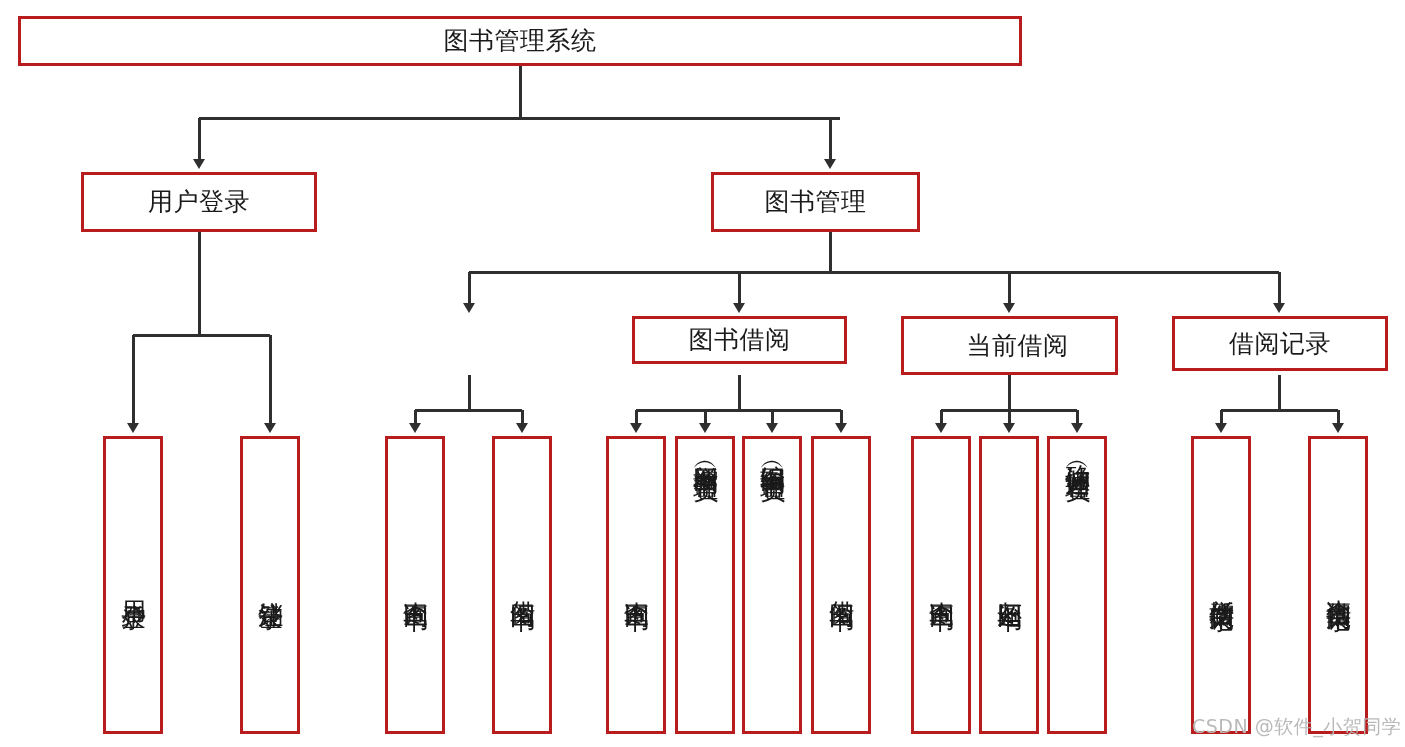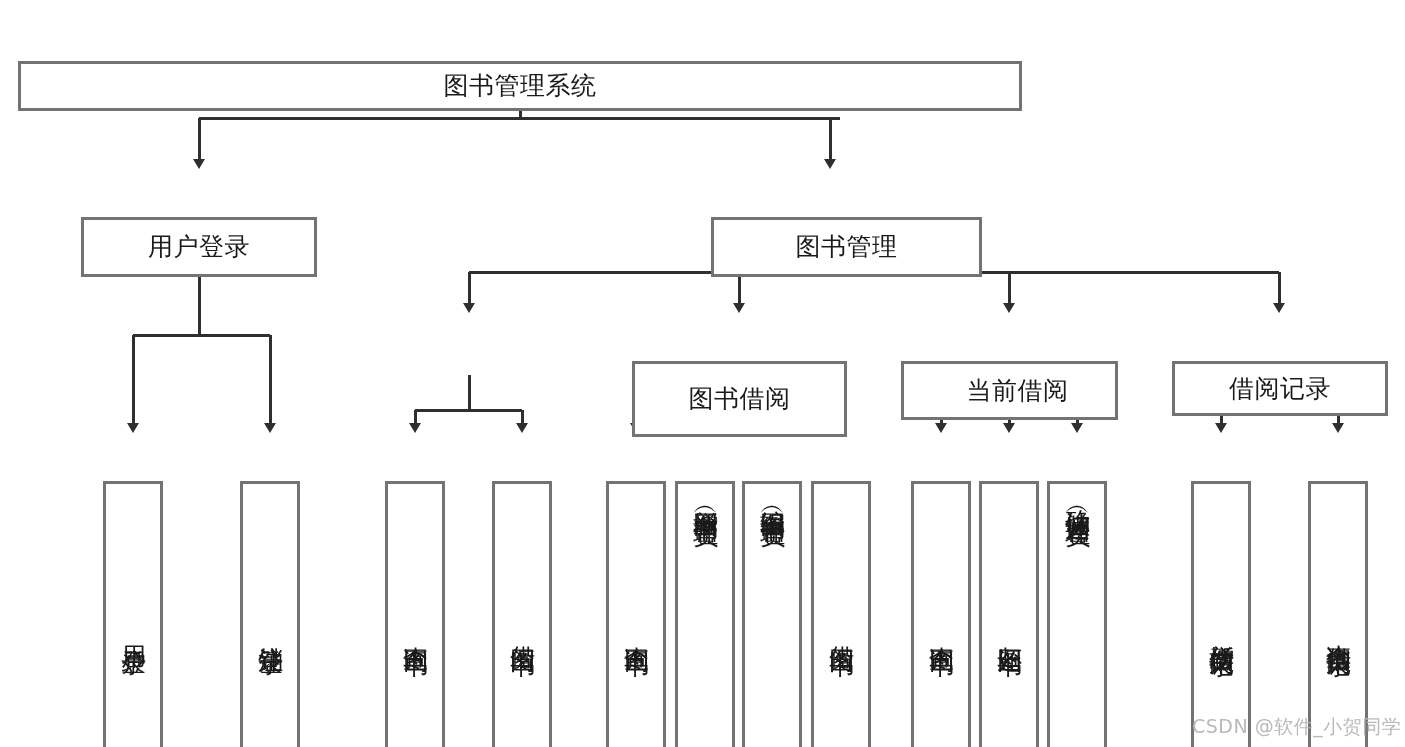--- a/index.html
+++ b/index.html
@@ -23,27 +23,26 @@
     left: 0;
     top: 0;
     width: 1405px;
     height: 747px;
     pointer-events: none;
   }
   .node {
     position: absolute;
     box-sizing: border-box;
     background: #ffffff;
-    border: 3px solid #737373;
+    border: 3px solid #b91c1c;
     display: flex;
     align-items: center;
     justify-content: center;
     color: #1a1a1a;
     overflow: hidden;
-    margin-top: 45px;
   }
   .node .label {
     display: block;
     text-align: center;
     line-height: 1.12;
     letter-spacing: 0.5px;
   }
   .node.horiz .label {
     writing-mode: horizontal-tb;
     font-size: 25px;
@@ -135,26 +134,26 @@
   </svg>
 
   <div class="node root horiz" style="left:18px; top:16px; width:1004px; height:50px;">
     <span class="label">图书管理系统</span>
   </div>
 
   <div class="node horiz" style="left:81px; top:172px; width:236px; height:60px;">
     <span class="label">用户登录</span>
   </div>
 
-  <div class="node horiz" style="left:711px; top:172px; width:271px; height:60px;">
+  <div class="node horiz" style="left:711px; top:172px; width:209px; height:60px;">
     <span class="label">图书管理</span>
   </div>
 
 
-  <div class="node horiz" style="left:632px; top:316px; width:215px; height:76px;">
+  <div class="node horiz" style="left:632px; top:316px; width:215px; height:48px;">
     <span class="label">图书借阅</span>
   </div>
 
   <div class="node horiz" style="left:901px; top:316px; width:217px; height:59px;padding-left:16px;">
     <span class="label">当前借阅</span>
   </div>
 
   <div class="node horiz" style="left:1172px; top:316px; width:216px; height:55px;">
     <span class="label">借阅记录</span>
   </div>

